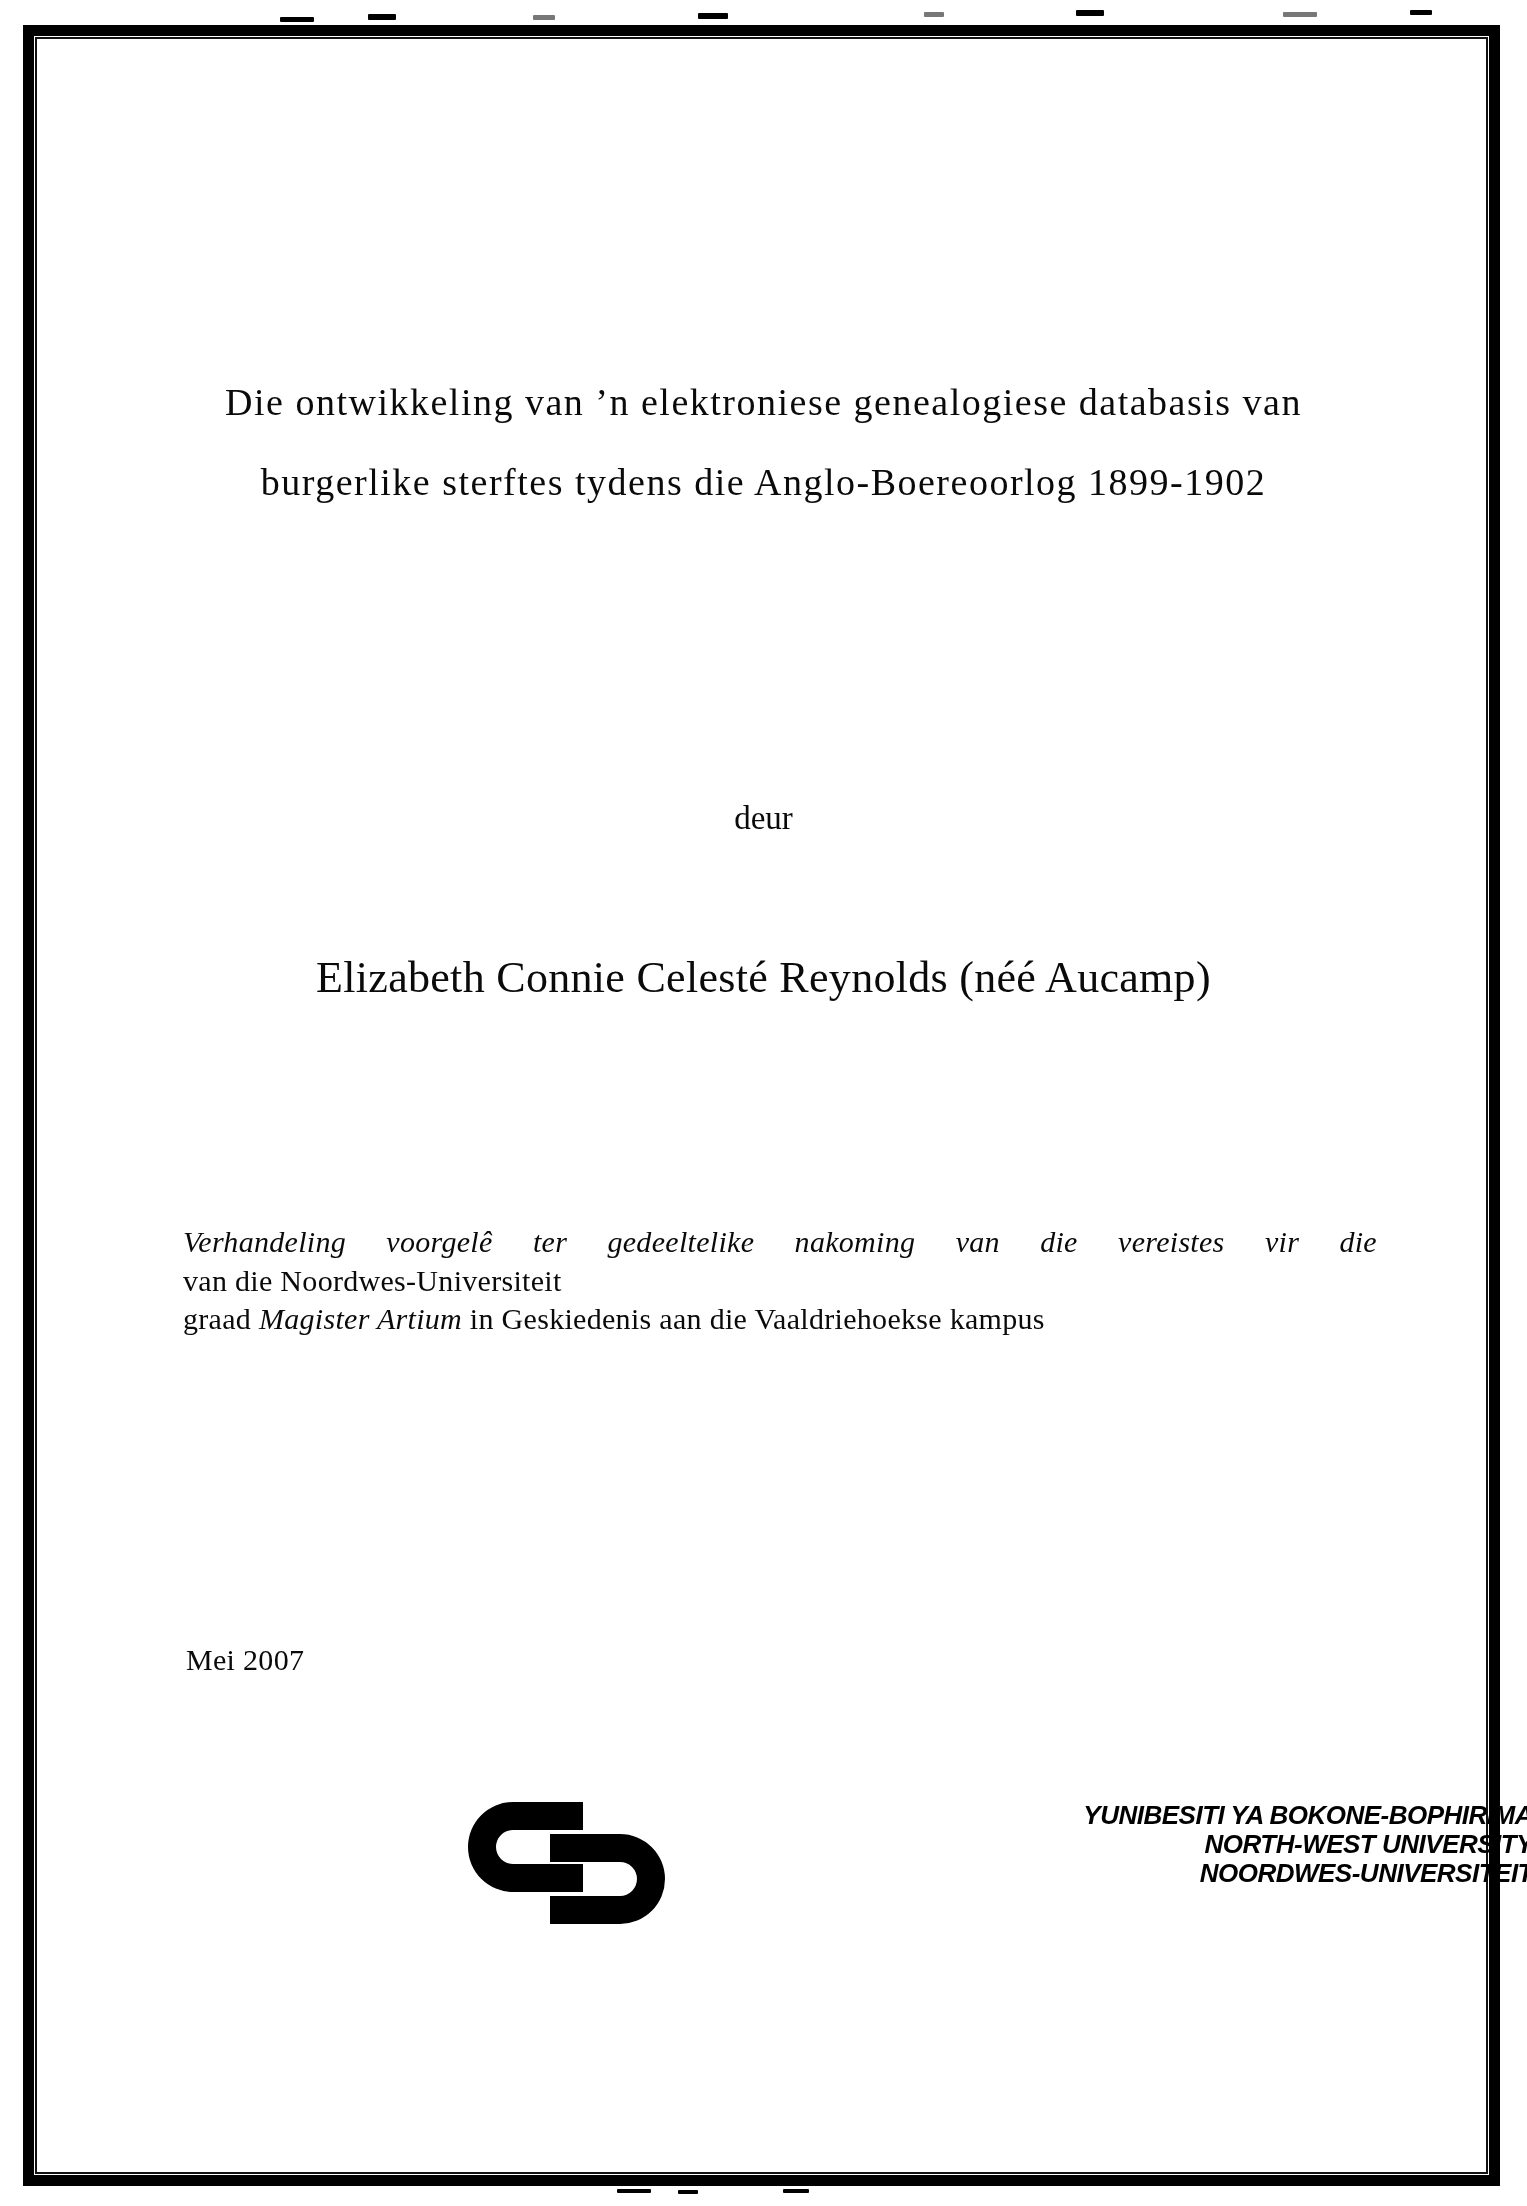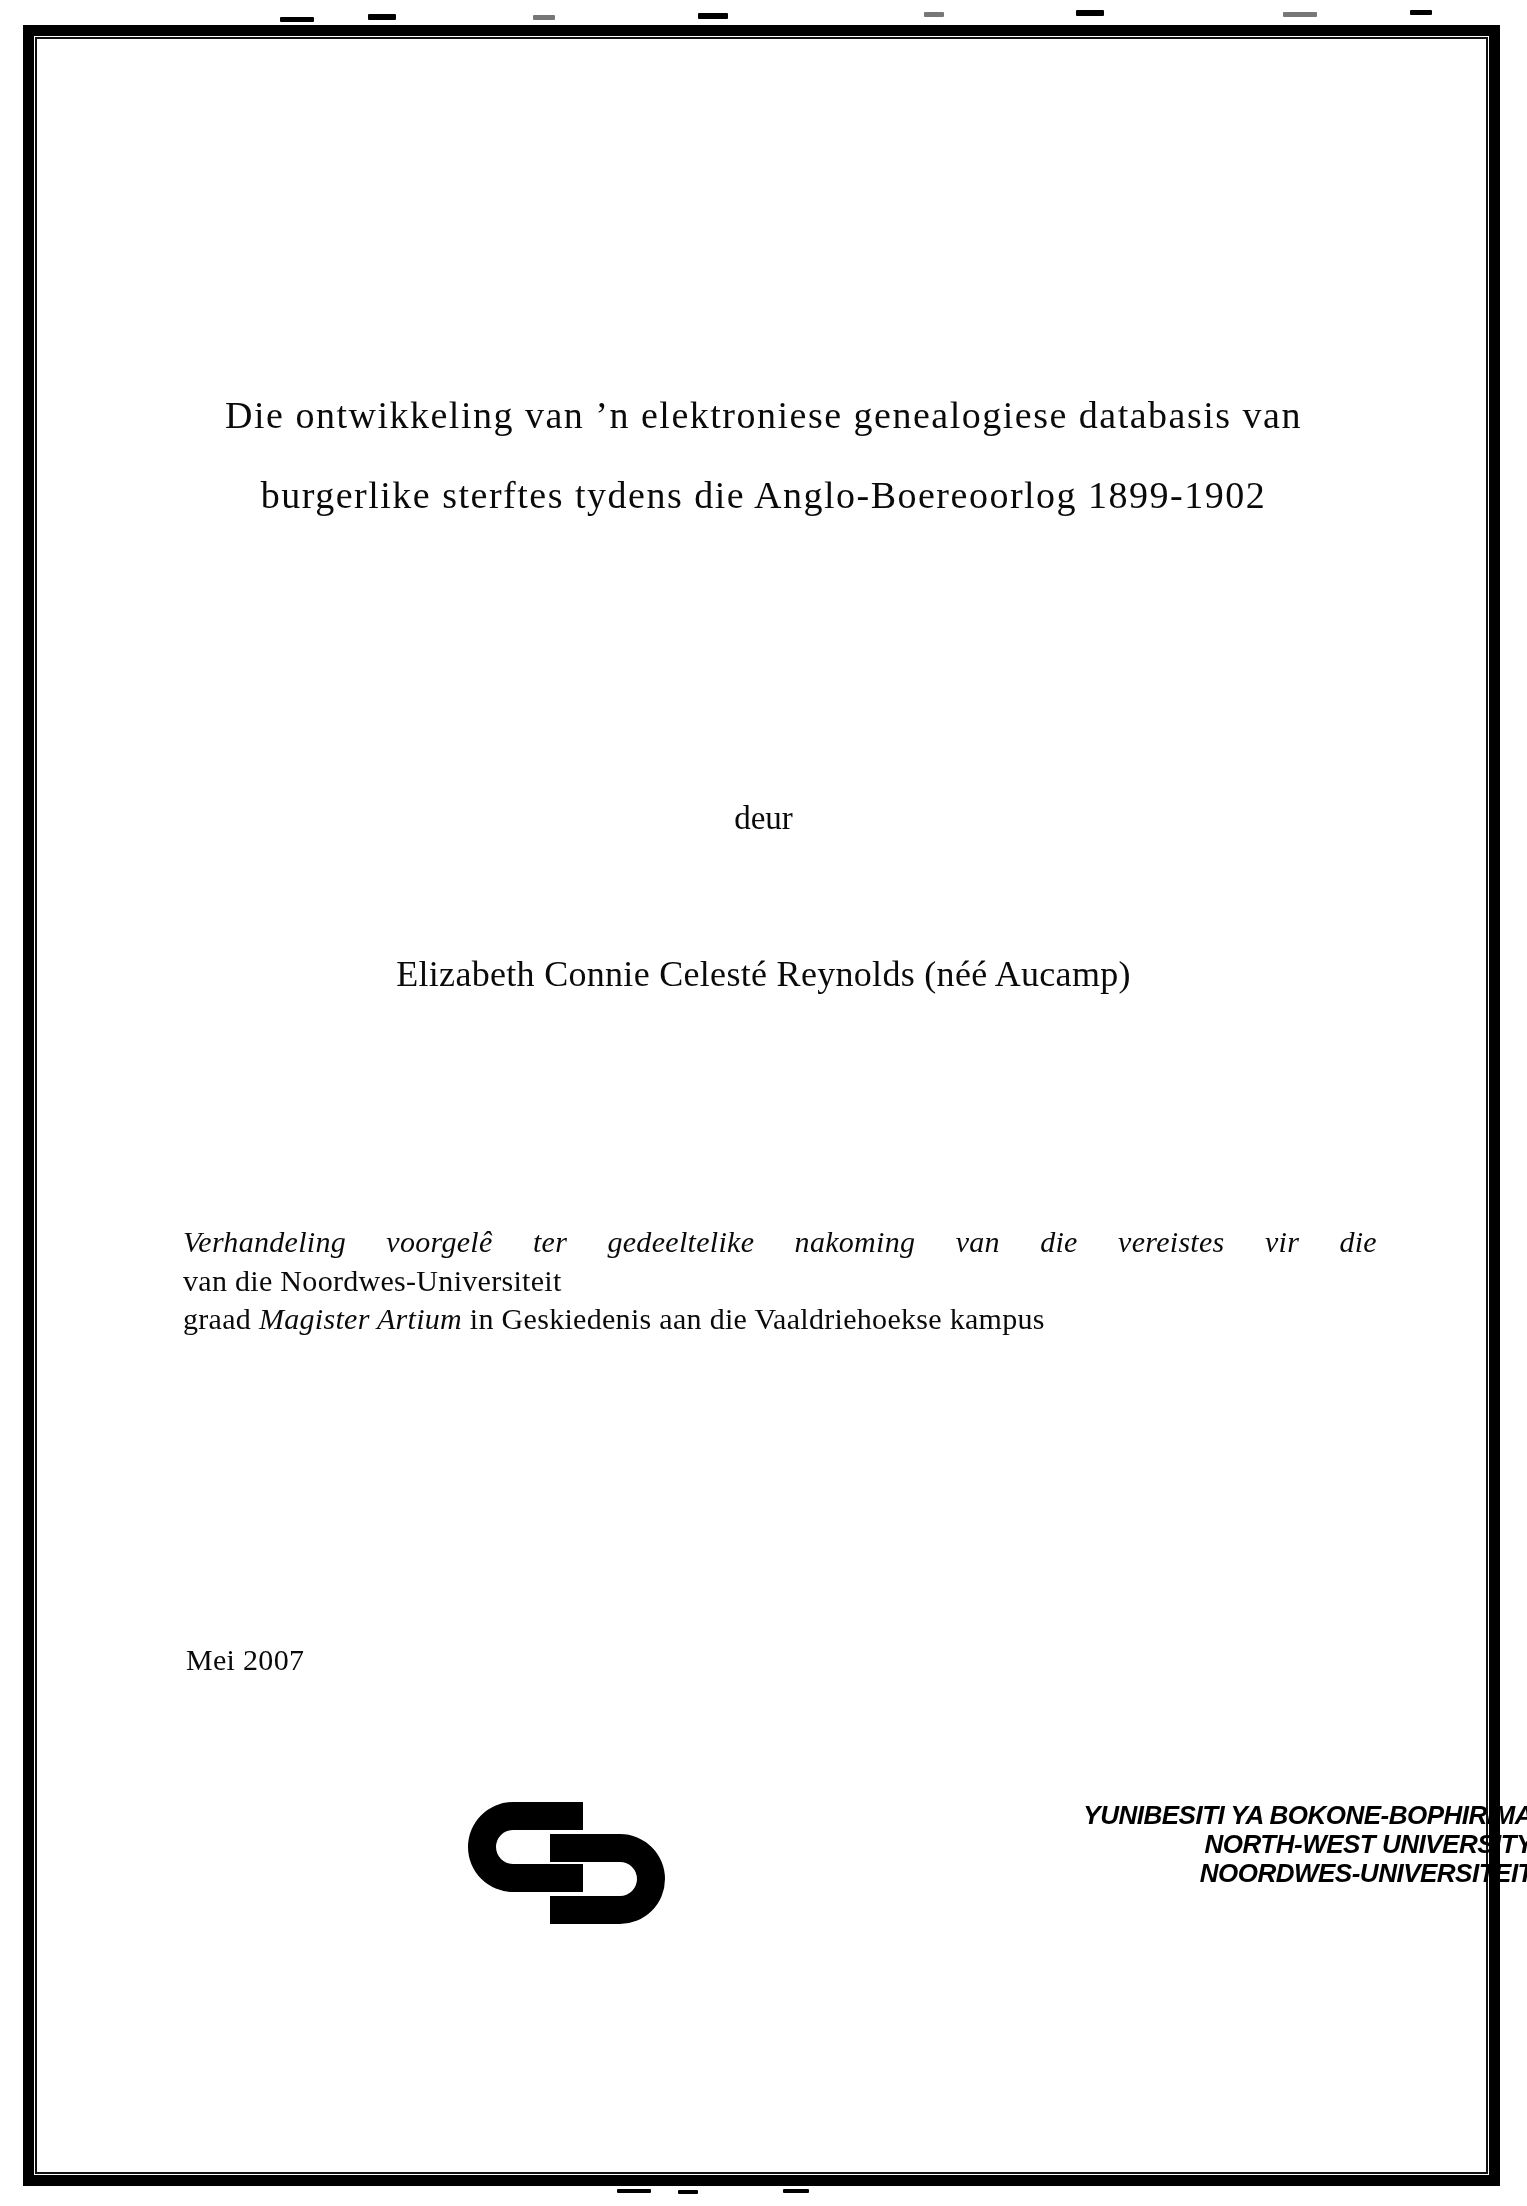--- a/index.html
+++ b/index.html
@@ -23,42 +23,42 @@
     position: absolute;
     left: 1px; top: 1px; right: 1px; bottom: 1px;
     border: 2px solid #111;
   }
   
   .speck { position: absolute; background: #000; border-radius: 1px; }
   .speck.gray { background: #777; }
 
   .title-block {
     position: absolute;
-    left: 0; top: 375px;
+    left: 0; top: 362px;
     width: 100%;
     text-align: center;
     font-size: 38px;
     letter-spacing: 1.5px;
     line-height: 80px;
     white-space: nowrap;
   }
   .byline {
     position: absolute;
     left: 0; top: 802px;
     width: 100%;
     text-align: center;
     font-size: 33px;
     line-height: 1;
   }
   .author {
     position: absolute;
     left: 0; top: 956px;
     width: 100%;
     text-align: center;
-    font-size: 36px;
+    font-size: 44px;
     line-height: 1;
     letter-spacing: 0.3px;
   }
   .statement {
     position: absolute;
     left: 183px; top: 1223px;
     width: 1194px;
     font-size: 30px;
     line-height: 38.5px;
     letter-spacing: 0.3px;

